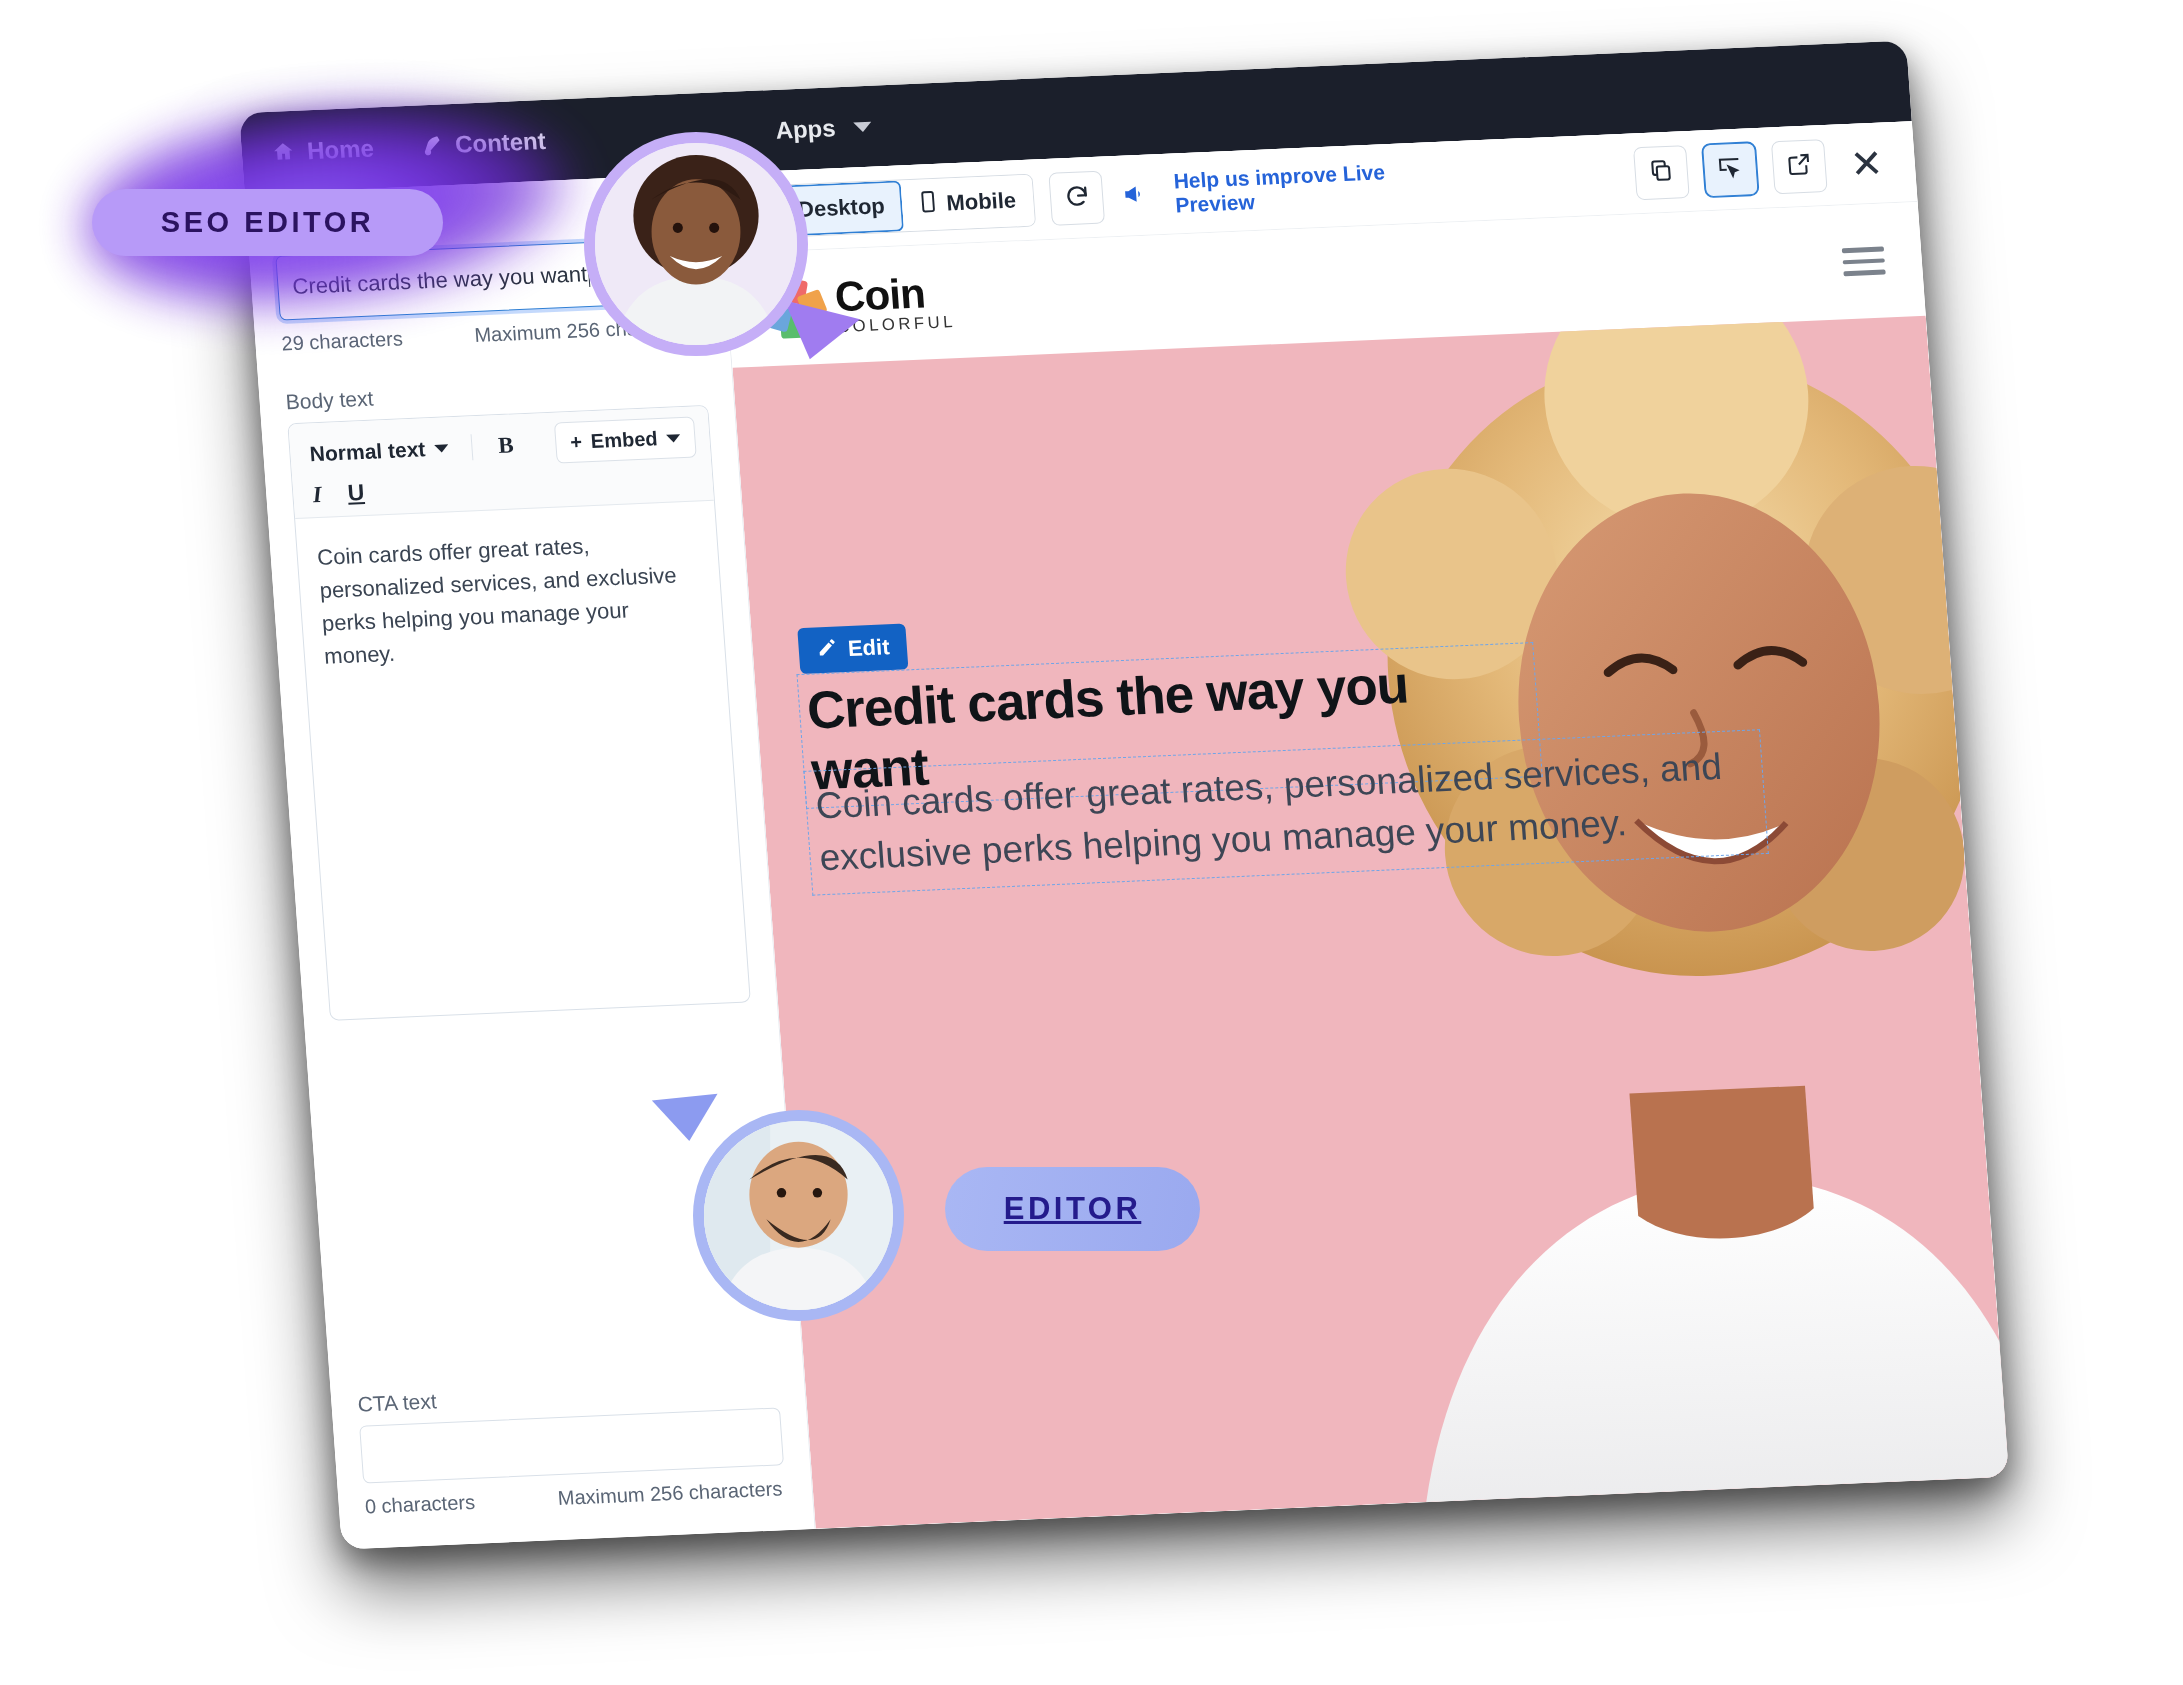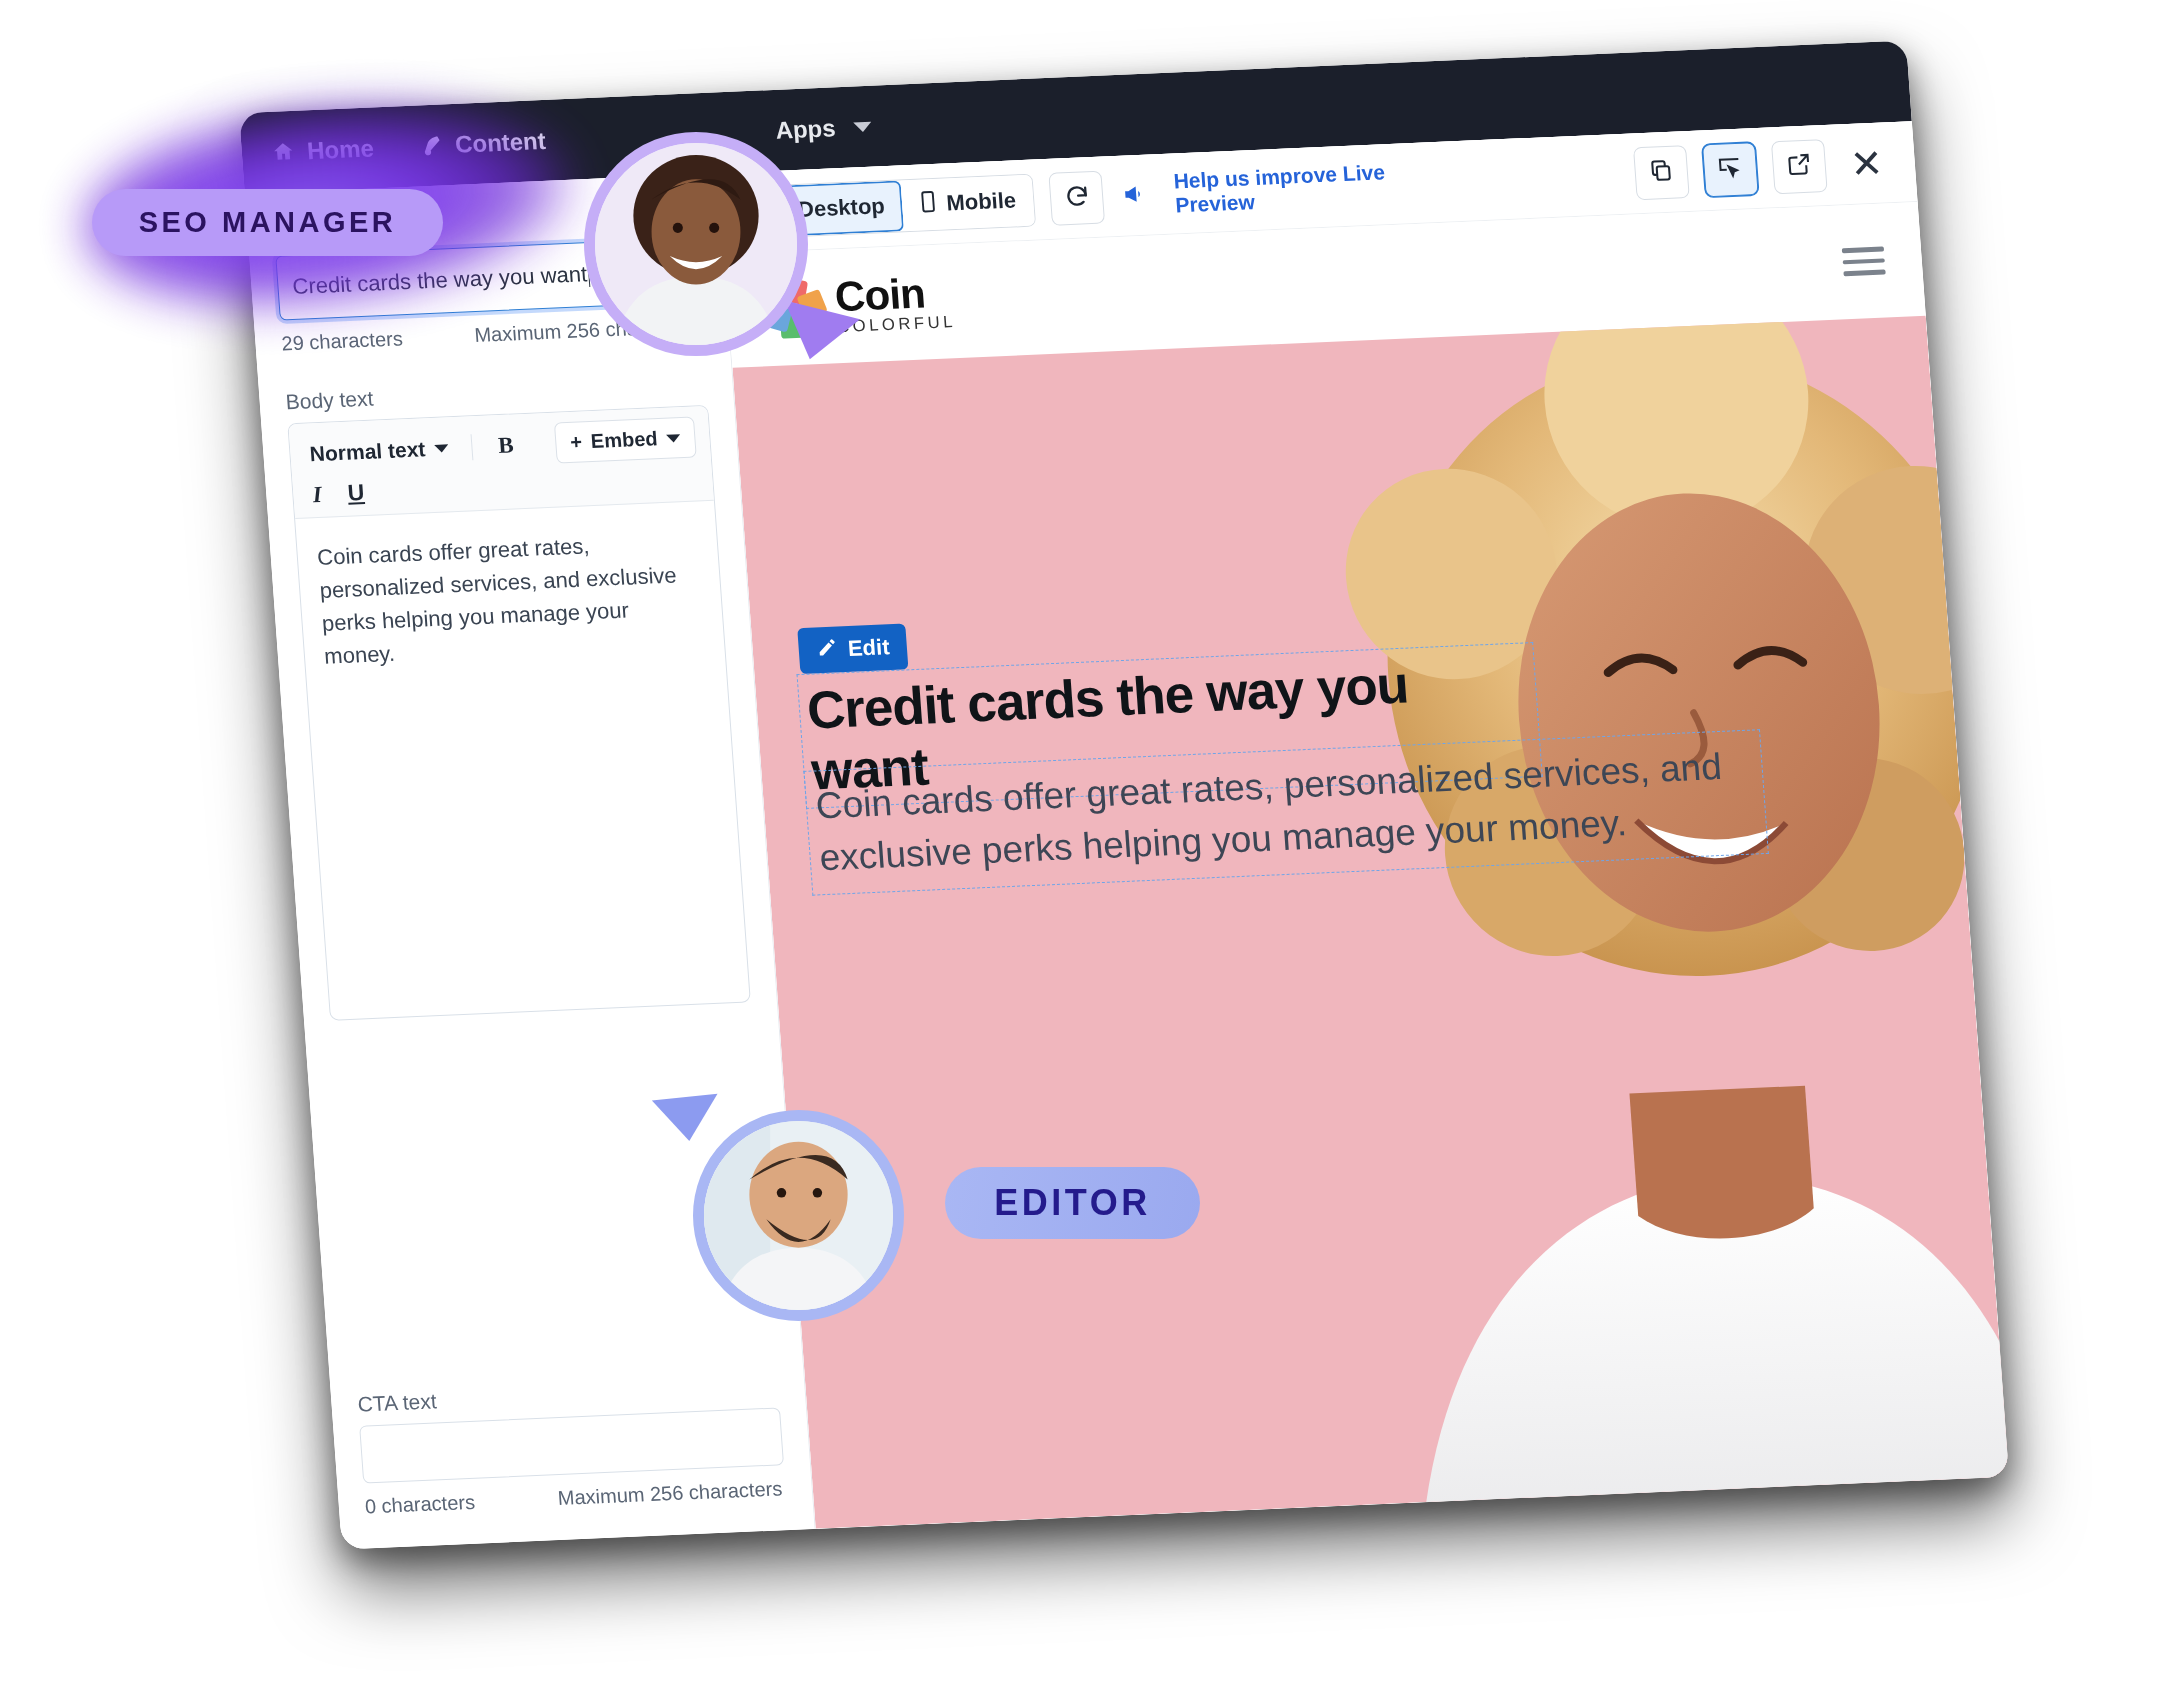--- a/index.html
+++ b/index.html
@@ -117,22 +117,22 @@
     display:flex;align-items:center;gap:10.5px;padding:9.7px 17.6px;font-size:22px;font-weight:600;}
   .hero-h1{position:absolute;left:42px;top:309px;width:737px;font-size:53px;font-weight:800;color:#101418;
     letter-spacing:-1.1px;border:1.8px dashed #6fa5e8;padding:5.3px 7px;box-sizing:border-box;}
   .hero-p{position:absolute;left:42px;top:406px;width:957px;font-size:37px;line-height:1.42;color:#3d4655;
     border:1.8px dashed #6fa5e8;padding:8.8px 8.8px;box-sizing:border-box;}
 
   
   .chip{position:absolute;border-radius:877px;display:flex;align-items:center;justify-content:center;
     font-weight:700;letter-spacing:3.5px;z-index:8;}
   #chip-seo{left:92px;top:189px;width:351px;height:67px;background:#b79af8;color:#2b1360;font-size:29px;}
-  #chip-editor{left:945px;top:1167px;width:255px;height:72px;
-    background:linear-gradient(100deg,#a9b7f4 0%,#9aa9ef 100%);color:#241b8c;font-size:36px;}
+  #chip-editor{left:945px;top:1167px;width:255px;height:84px;
+    background:linear-gradient(100deg,#a9b7f4 0%,#9aa9ef 100%);color:#241b8c;font-size:31px;text-decoration:underline;}
 
   .avatar{position:absolute;border-radius:50%;z-index:9;overflow:hidden;}
   #av-top{left:584px;top:132px;width:202px;height:202px;border:11.4px solid #c5aef7;background:#efe7ff;}
   #av-bot{left:693px;top:1110px;width:189px;height:189px;border:11.4px solid #a9b7f4;background:#e9eefb;}
   .av-inner{position:absolute;inset:0;}
 
   .tri{position:absolute;width:0;height:0;z-index:8;}
   #tri-top{left:777px;top:309px;border-left:39px solid transparent;border-right:39px solid transparent;border-top:51px solid #a07cf0;transform:rotate(14deg);}
   #tri-bot{left:654px;top:1097px;border-left:33px solid transparent;border-right:33px solid transparent;border-top:44px solid #8c9bf0;transform:rotate(-6deg);}
 </style>
@@ -387,15 +387,15 @@
     <rect x="0" y="0" width="70" height="200" fill="#dfe9ef"></rect>
     <path d="M18 200 C26 154 60 134 100 134 C140 134 174 154 182 200 Z" fill="#f4f5f7"></path>
     <ellipse cx="100" cy="78" rx="52" ry="56" fill="#dba77f"></ellipse>
     <path d="M48 62 q52 -46 104 0 q-16 -52 -104 0z" fill="#3a2a20"></path>
     <path d="M66 104 q34 48 68 0 q-14 44 -68 0z" fill="#3a2a20"></path>
     <circle cx="82" cy="76" r="5" fill="#26170f"></circle>
     <circle cx="120" cy="76" r="5" fill="#26170f"></circle>
   </svg>
 </div>
 
-<div class="chip" id="chip-seo">SEO MANAGER</div>
+<div class="chip" id="chip-seo">SEO EDITOR</div>
 <div class="chip" id="chip-editor">EDITOR</div>
 
 
 </body></html>

